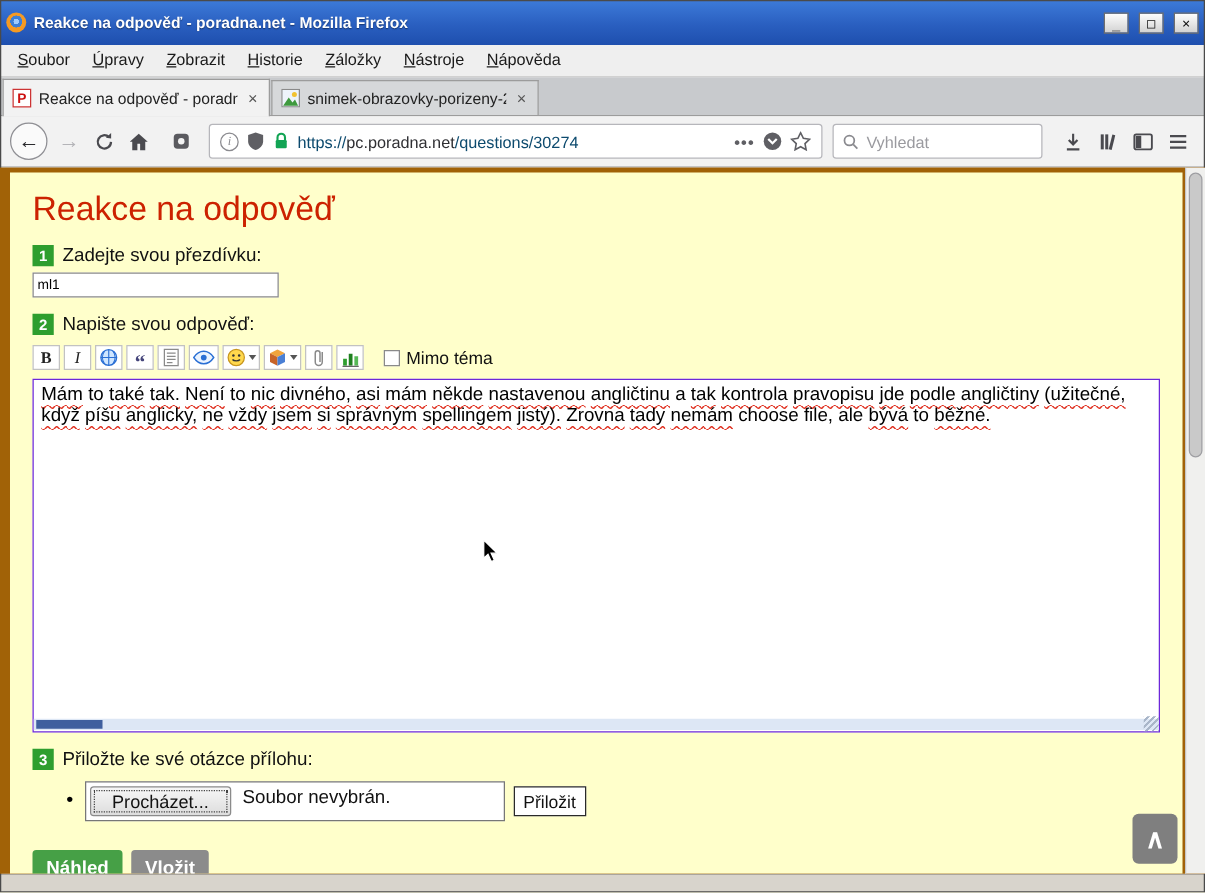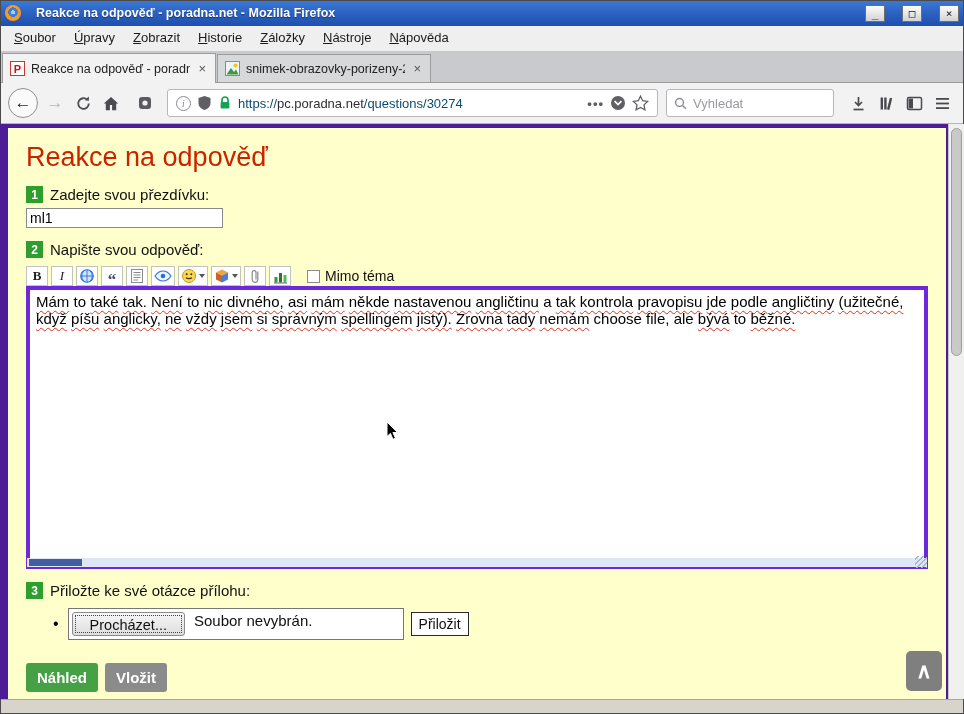--- a/index.html
+++ b/index.html
@@ -1,20 +1,20 @@
 <!DOCTYPE html>
 <html><head>
 <meta charset="utf-8">
 <style>
   *{box-sizing:border-box;margin:0;padding:0}
   html,body{width:964px;height:714px;overflow:hidden;font-family:"Liberation Sans","DejaVu Sans",sans-serif;background:#d4d0c8}
   .window{width:964px;height:714px;display:flex;flex-direction:column;background:#f2f2f2;outline:1px solid #4a4a4a;outline-offset:-1px}
 
   
-  .titlebar{height:26px;flex:none;background:linear-gradient(180deg,#3d7bd9 0%,#2a5fc0 55%,#1e4fae 100%);display:flex;align-items:center;padding:0 5px;gap:15px}
+  .titlebar{height:36px;flex:none;background:linear-gradient(180deg,#3d7bd9 0%,#2a5fc0 55%,#1e4fae 100%);display:flex;align-items:center;padding:0 5px;gap:6px}
   .ff-icon{width:16px;height:16px;border-radius:50%;flex:none;background:radial-gradient(circle at 50% 45%,#9ecbff 0 18%,#3d7fd6 19% 40%,#f59a23 41% 80%,#d96c10 81% 100%)}
   .titlebar .title{color:#fff;font-weight:bold;font-size:12.5px;flex:1;white-space:nowrap;overflow:hidden;text-shadow:0 1px 1px rgba(0,0,0,.45)}
   .win-btn{width:20px;height:17px;flex:none;margin-left:2px;background:linear-gradient(#fdfdfd,#d2d2d2);border:1px solid #6e6e6e;font-size:11px;line-height:13px;text-align:center;color:#111;font-family:"DejaVu Sans Mono",monospace;padding:0}
 
   
   .menubar{height:26px;flex:none;background:#efefef;border-bottom:1px solid #c8c8c8;display:flex;align-items:flex-start;padding:0 6px;gap:2px}
   .menu-item{font-size:13px;color:#1a1a1a;padding:4px 8px;cursor:default}
   .menu-item::first-letter{text-decoration:underline}
 
   
@@ -35,40 +35,40 @@
   .info-i{width:15px;height:15px;border:1px solid #8a8a8f;border-radius:50%;color:#8a8a8f;font-size:10px;font-style:italic;font-family:"Liberation Serif",serif;display:flex;align-items:center;justify-content:center;flex:none}
   .url-text{font-size:13px;flex:1;min-width:0;white-space:nowrap;overflow:hidden}
   .url-scheme,.url-path{color:#0c4a6e}
   .url-host{color:#2f2f33}
   .page-actions{color:#5f5f64;font-size:13px;letter-spacing:1px;font-weight:bold}
   .searchbar{width:168px;height:28px;flex:none;background:#fff;border:1px solid #b6b6bb;border-radius:3px;display:flex;align-items:center;gap:6px;padding:0 7px;margin-right:10px}
   .searchbar input{border:none;outline:none;width:100%;background:transparent;font-size:13px;color:#444;font-family:inherit}
   .searchbar input::placeholder{color:#9a9a9f}
 
   
-  .viewport{position:relative;flex:1;background:#4c1d95;overflow:hidden}
+  .viewport{position:relative;flex:1;background:#a16207;overflow:hidden}
   .vscroll{position:absolute;top:0;right:0;bottom:0;width:16px;background:#f0f0ee;border-left:1px solid #c6c6c6}
   .vthumb{position:absolute;left:2px;right:2px;top:4px;height:228px;background:#c9c9c9;border:1px solid #9e9ea2;border-radius:7px}
   .window-bottom{height:15px;flex:none;background:#d8d4cc;border-top:1px solid #aaa59d}
 
   
   .content{position:absolute;left:8px;right:18px;top:4px;bottom:0;background:#ffffcb;padding:2px 18px 0 18px;overflow:hidden}
   .page-heading{font-size:27px;font-weight:400;color:#cc2200;margin:12px 0 4px}
   .step-row{display:flex;align-items:center;gap:7px;margin-top:13px;font-size:15px;color:#111}
   .badge{width:17px;height:17px;flex:none;background:#2e9e2e;color:#fff;font-size:12px;font-weight:bold;display:flex;align-items:center;justify-content:center}
-  .nick-input{display:block;margin-top:5px;width:197px;height:20px;border:1px solid #8a8a8a;background:#fff;font-size:14px;padding:1px 3px;font-family:inherit;color:#000}
+  .nick-input{display:block;margin-top:5px;width:197px;height:20px;border:1px solid #8a8a8a;background:#fff;font-size:11px;padding:1px 3px;font-family:inherit;color:#000}
   .editor-toolbar{display:flex;align-items:center;gap:3px;margin-top:8px}
   .tb-btn{min-width:22px;height:20px;background:#fff;border:1px solid #c2c2c2;display:flex;align-items:center;justify-content:center;gap:2px;font-size:13px;color:#222;padding:0 2px}
   .tb-bold{font-weight:bold;font-family:"Liberation Serif",serif}
   .tb-italic{font-style:italic;font-family:"Liberation Serif",serif}
   .tb-quote{font-family:"Liberation Serif",serif;font-weight:bold;font-size:17px;color:#44447a;line-height:8px;padding-top:7px}
   .caret-down{width:0;height:0;border-left:3.5px solid transparent;border-right:3.5px solid transparent;border-top:4px solid #555}
   .offtopic{display:flex;align-items:center;gap:5px;margin-left:13px;font-size:14px;color:#111}
   .checkbox{width:13px;height:13px;background:#fff;border:1px solid #8a8a8a;flex:none}
-  .editor{position:relative;margin-top:0;height:283px;background:#fff;border:4px solid #6d28d9;padding:3px 6px 0;font-size:15px;line-height:17px;color:#000;overflow:hidden}
+  .editor{position:relative;margin-top:7px;height:283px;background:#fff;border:1px solid #6d28d9;padding:3px 6px 0;font-size:15px;line-height:17px;color:#000;overflow:hidden}
   .missp{text-decoration:underline wavy #e03020 1px;text-underline-offset:2.5px}
   .hscroll{position:absolute;left:1px;right:1px;bottom:1px;height:9px;background:#dde7f5}
   .hthumb{position:absolute;left:2px;top:1px;width:53px;height:7px;background:#3f5f9e}
   .resizer{position:absolute;right:1px;bottom:1px;width:12px;height:12px;background:repeating-linear-gradient(135deg,transparent 0 2px,#a9b6c9 2px 3.5px)}
   .attach-list{margin:9px 0 0 27px}
   .attach-item{display:flex;align-items:center;font-size:15px}
   .bullet{font-size:16px;margin-right:9px}
   .file-widget{display:flex;background:#fff;border:1px solid #777;padding:3px;width:336px;height:32px}
   .browse-btn{background:linear-gradient(#f7f7f7,#dddddd);border:1px solid #8b8b8b;border-radius:3px;padding:4px 17px;font-size:14.5px;outline:1px dotted #444;outline-offset:-4px;font-family:inherit;color:#111}
   .file-status{margin-left:9px;color:#111}

